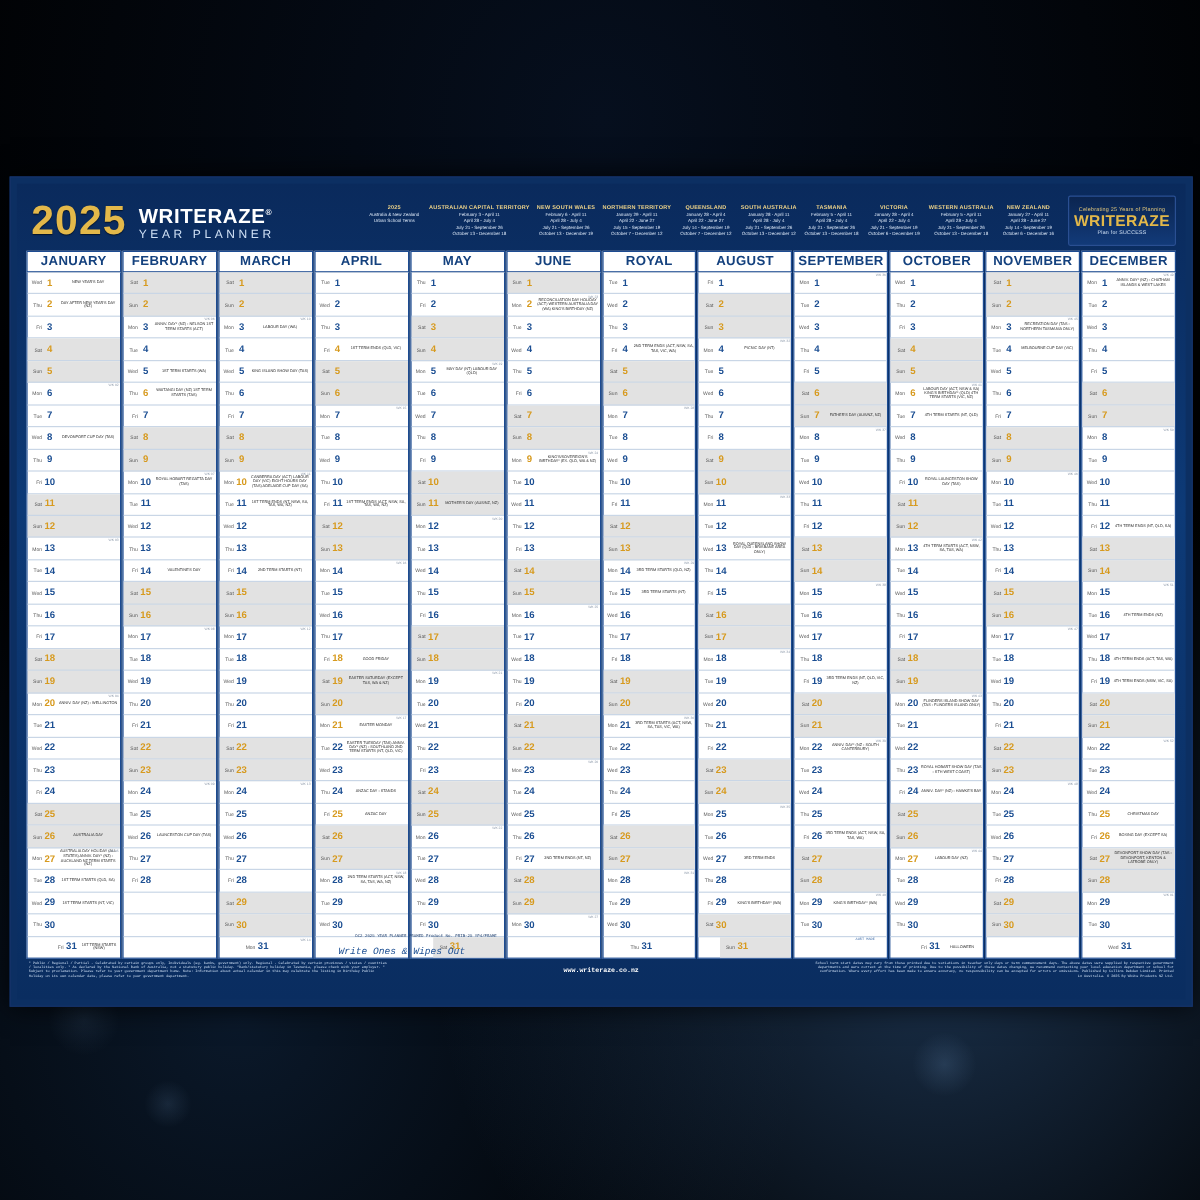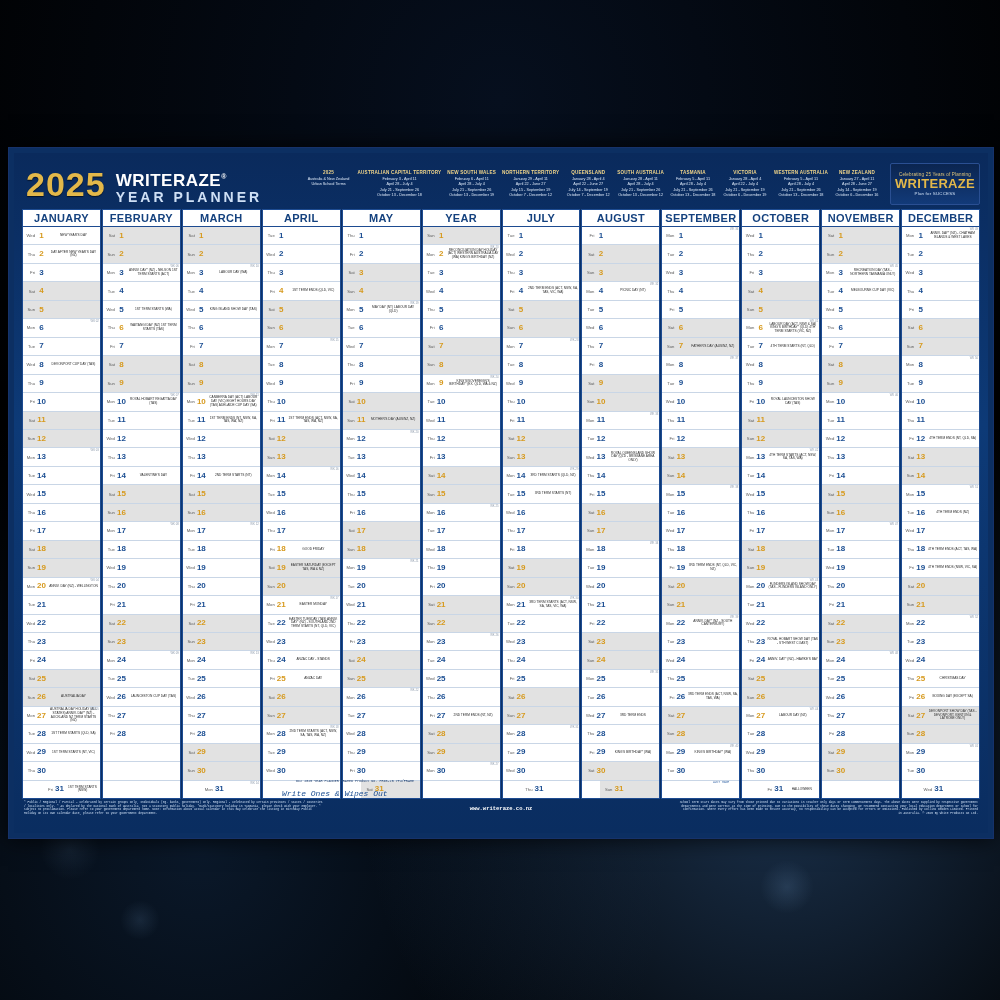--- a/index.html
+++ b/index.html
@@ -21,21 +21,21 @@
   .poster-inner{position:absolute;left:5px;top:5px;right:5px;bottom:5px;
     background:linear-gradient(180deg,#0a2a5c 0%,#0d3a77 40%,#0a2d60 100%);}
 
   
   .hdr{position:absolute;left:8px;top:8px;right:8px;height:46px;display:flex;align-items:center;}
   .year{font-size:34px;font-weight:bold;color:#e3b84a;letter-spacing:1px;
         text-shadow:0 1px 1px rgba(0,0,0,.6);line-height:34px;padding-left:4px;}
   .brandblock{margin-left:10px;padding-top:3px;}
   .brand{font-size:17px;font-weight:bold;color:#fff;letter-spacing:.5px;line-height:17px;}
   .brand sup{font-size:7px;vertical-align:super;}
-  .brandsub{font-size:14px;color:#cfe0f5;letter-spacing:3px;line-height:12px;margin-top:2px;font-weight:bold;}
+  .brandsub{font-size:10px;color:#cfe0f5;letter-spacing:3px;line-height:12px;margin-top:2px;}
 
   .regions{flex:1;display:flex;align-items:flex-start;justify-content:flex-end;gap:6px;padding-right:4px;}
   .region{min-width:46px;}
   .region .rname{font-size:4.6px;color:#f0d58a;font-weight:bold;text-align:center;letter-spacing:.2px;
      white-space:nowrap;line-height:6px;margin-bottom:1px;}
   .region .rlines{font-size:3.8px;color:#dbe7f7;line-height:5.2px;text-align:center;}
   .region .rlines span{display:block;white-space:nowrap;}
 
   .logo25{width:88px;height:40px;background:linear-gradient(180deg,#0b2550,#123a79);
      border:1px solid #2a4f92;border-radius:2px;display:flex;flex-direction:column;
@@ -1001,21 +1001,21 @@
               </div>
               <div class="day shade hol">
                 <div class="dow">Sat</div>
                 <div class="dnum">31</div>
                 <div class="note"></div>
               </div>
             </div>
           </div>
           <div class="month">
             <div class="mhead">
-              <span>YEAR</span>
+              <span>JUNE</span>
             </div>
             <div class="mbody">
               <div class="day shade hol sun">
                 <div class="dow">Sun</div>
                 <div class="dnum">1</div>
                 <div class="note"></div>
               </div>
               <div class="day hol">
                 <div class="dow">Mon</div>
                 <div class="dnum">2</div>
@@ -1164,21 +1164,21 @@
                 <div class="dow">Mon</div>
                 <div class="dnum">30</div>
                 <div class="note"></div>
                 <div class="wk">WK 27</div>
               </div>
               <div class="day"></div>
             </div>
           </div>
           <div class="month">
             <div class="mhead">
-              <span>JULY</span>
+              <span>ROYAL</span>
             </div>
             <div class="mbody">
               <div class="day">
                 <div class="dow">Tue</div>
                 <div class="dnum">1</div>
                 <div class="note"></div>
               </div>
               <div class="day">
                 <div class="dow">Wed</div>
                 <div class="dnum">2</div>

